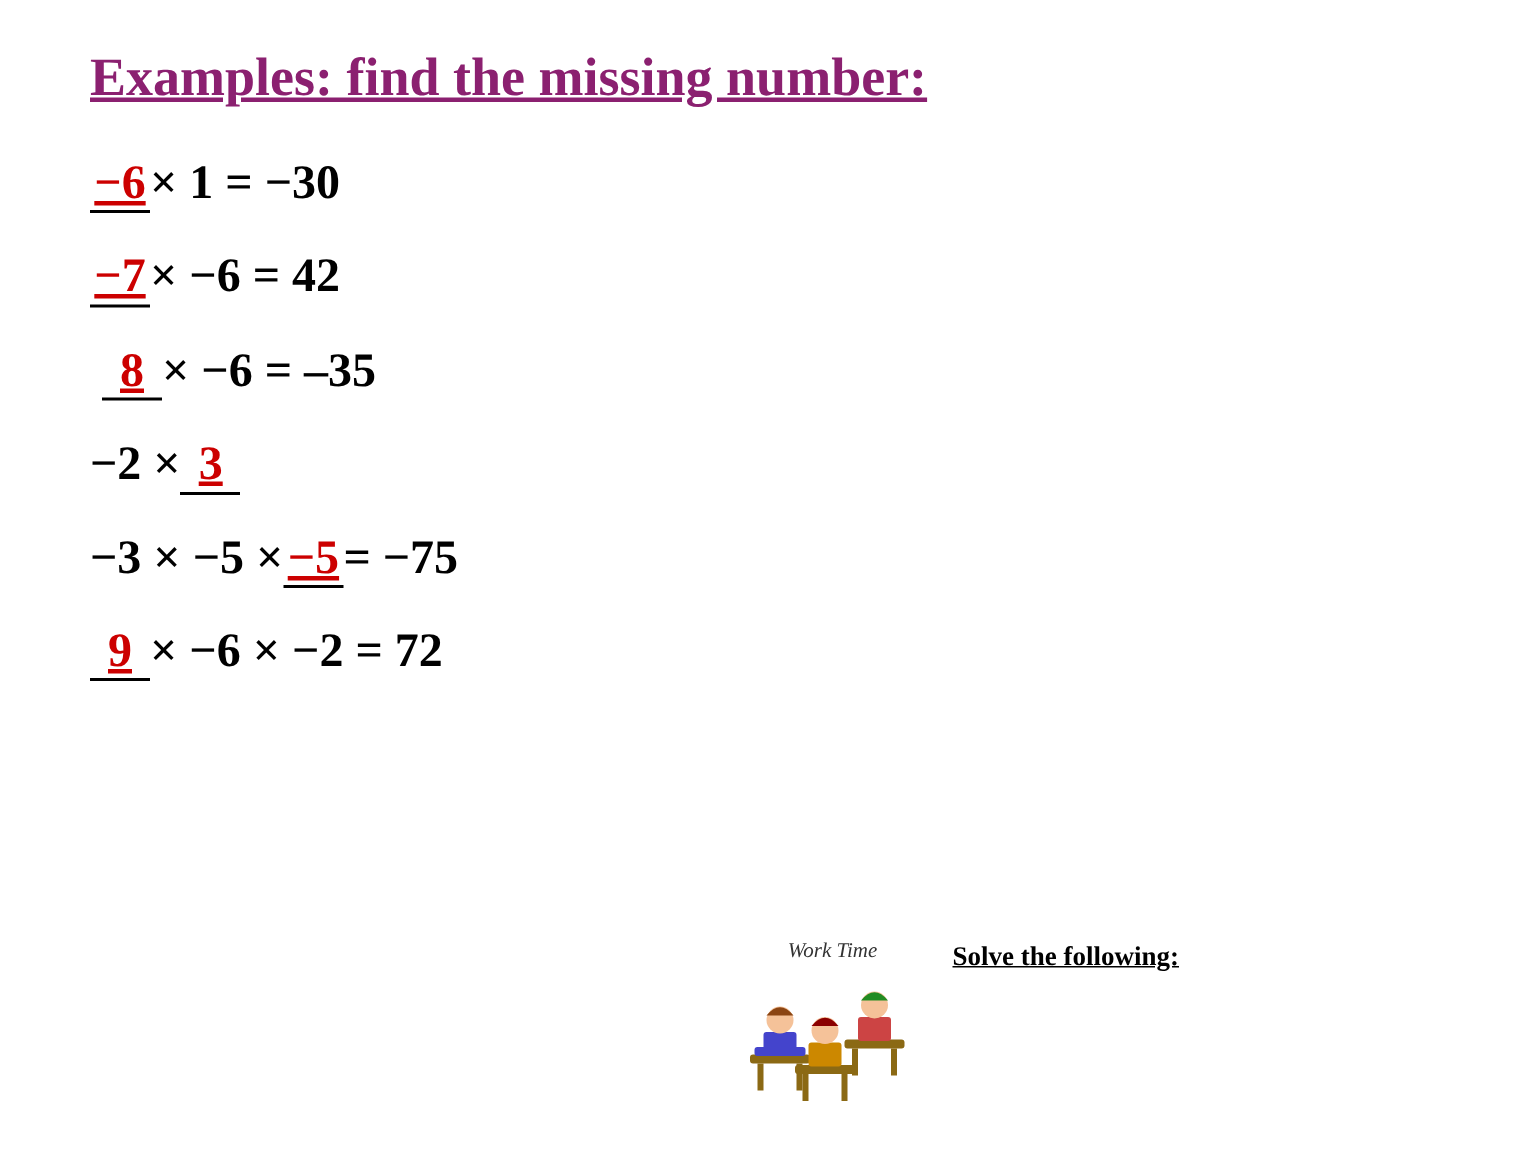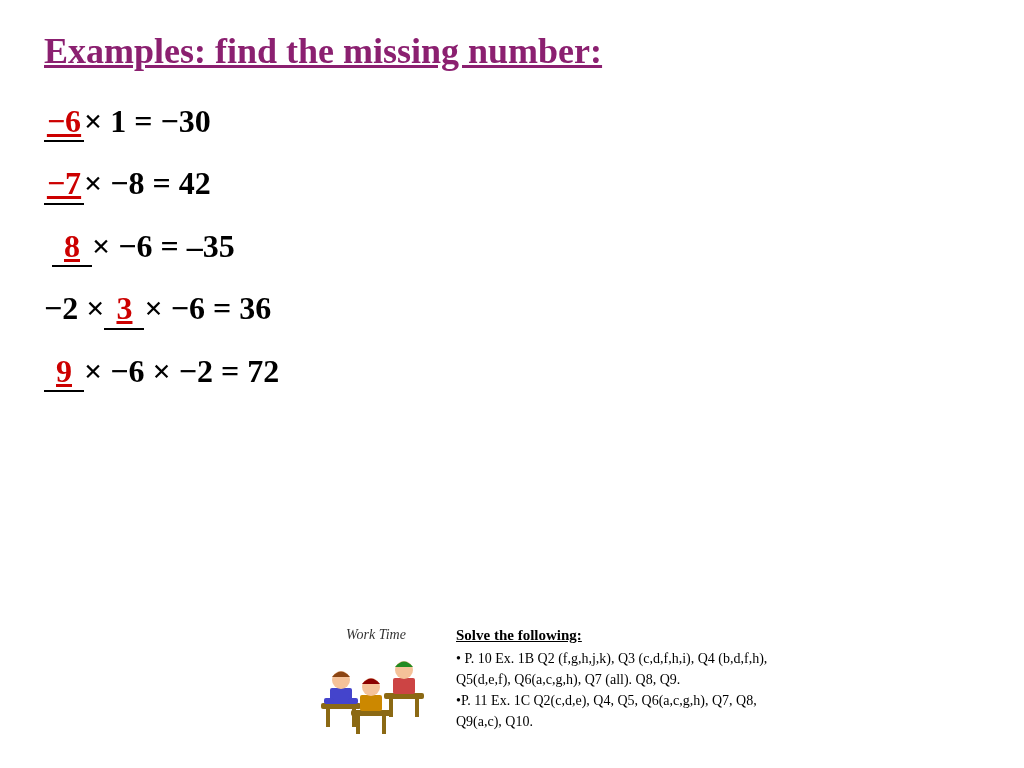--- a/index.html
+++ b/index.html
@@ -10,21 +10,21 @@
       background: #fff;
       font-family: 'Times New Roman', Times, serif;
       overflow: hidden;
     }
 
     .page {
       width: 816px;
       height: 768px;
       background: #fff;
       border-radius: 12px;
-      padding: 30px 44px;
+      padding: 30px 60px;
       position: relative;
     }
 
     .title {
       font-size: 36px;
       font-weight: bold;
       color: #8B2070;
       text-decoration: underline;
       margin-bottom: 30px;
     }
@@ -84,21 +84,21 @@
 
     .solve-text {
       max-width: 330px;
       font-size: 14px;
       color: #000;
     }
 
     .solve-text .solve-heading {
       font-weight: bold;
       text-decoration: underline;
-      font-size: 15px;
+      font-size: 18px;
       margin-bottom: 4px;
     }
 
     .solve-text p {
       line-height: 1.5;
     }
 
     
     .math-text {
       font-size: 32px;
@@ -116,35 +116,39 @@
 
     <div class="example-row">
       <span class="math-text"></span>
       <span class="answer answer-box math-text">−6</span>
       <span class="math-text"> × 1 = −30</span>
     </div>
 
     <div class="example-row">
       <span class="math-text"></span>
       <span class="answer answer-box math-text">−7</span>
-      <span class="math-text"> × −8 = 42</span>
+      <span class="math-text"> × −6 = 42</span>
     </div>
 
     <div class="example-row">
       <span class="math-text">&nbsp;</span>
       <span class="answer answer-box math-text">8</span>
       <span class="math-text"> × −6 = –35</span>
     </div>
 
     <div class="example-row">
       <span class="math-text">−2 × </span>
       <span class="answer answer-box math-text">3</span>
-      <span class="math-text"> × −6 = 36</span>
-    </div>
-
+    </div>
+
+    <div class="example-row">
+      <span class="math-text">−3 × −5 × </span>
+      <span class="answer answer-box math-text">−5</span>
+      <span class="math-text"> = −75</span>
+    </div>
 
     <div class="example-row">
       <span class="math-text"></span>
       <span class="answer answer-box math-text">9</span>
       <span class="math-text"> × −6 × −2 = 72</span>
     </div>
 
   </div>
 
   <div class="bottom-section">
@@ -184,18 +188,17 @@
         <rect x="44" y="47" width="22" height="16" fill="#cc8800" rx="2"></rect>
 
         <circle cx="55" cy="39" r="9" fill="#f5c299"></circle>
 
         <path d="M46 36 Q55 25 64 36" fill="#8B0000"></path>
       </svg>
     </div>
 
     <div class="solve-text">
       <div class="solve-heading">Solve the following:</div>
-      <p id="solve-content-p">• P. 10 Ex. 1B Q2 (f,g,h,j,k), Q3 (c,d,f,h,i), Q4 (b,d,f,h), Q5(d,e,f), Q6(a,c,g,h), Q7 (all). Q8, Q9.<br>•P. 11 Ex. 1C Q2(c,d,e), Q4, Q5, Q6(a,c,g,h), Q7, Q8, Q9(a,c), Q10.</p>
     </div>
 
   </div>
 
 </div>
 
 </body></html>

